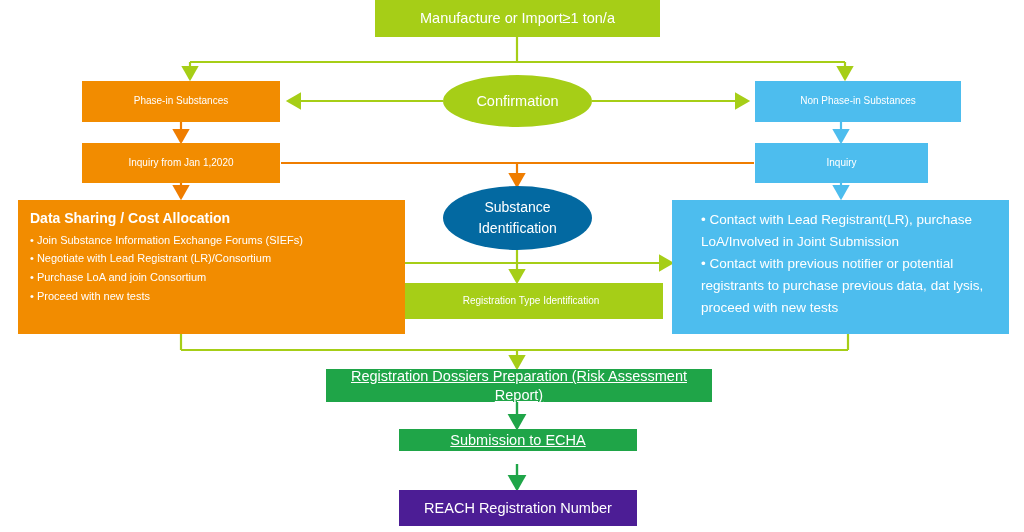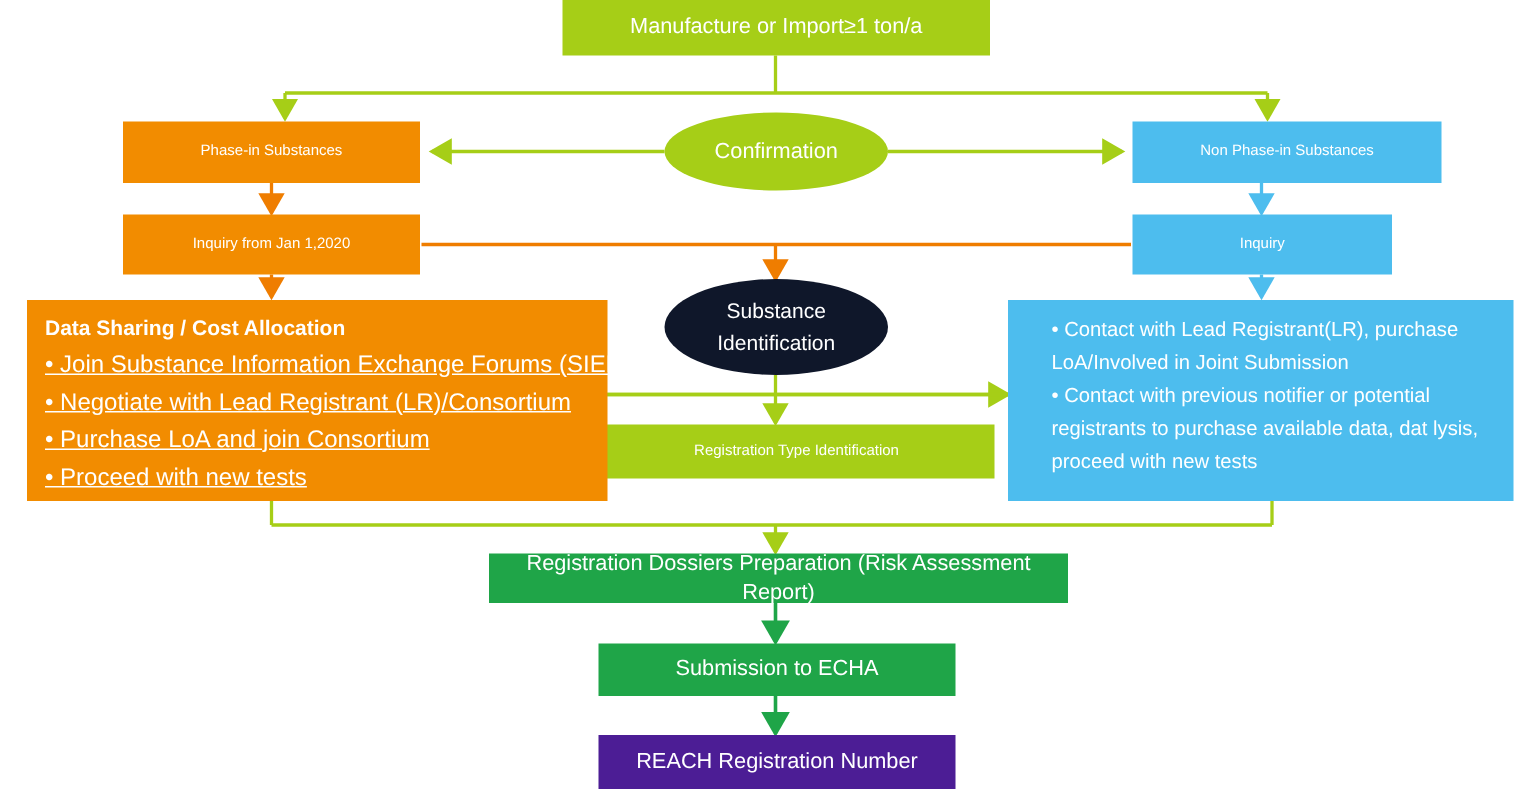--- a/index.html
+++ b/index.html
@@ -41,38 +41,37 @@
     flex-direction: column;
   }
   .node.listbox {
     display: block;
     text-align: left;
     padding: 10px 12px 10px 12px;
   }
   .n-green     { background: #A6CE17; }
   .n-green-2   { background: #A6CE17; }
   .n-orange    { background: #F28C00; }
-  .n-orange-d  { background: #0f172a; }
+  .n-orange-d  { background: #0369a1; }
   .n-blue      { background: #4DBDEE; }
-  .n-darkgreen { background: #1FA548; }
+  .n-darkgreen { background: #1FA548; text-decoration: underline; }
   .n-purple    { background: #4c1d95; }
 
   .lbl { display: block; }
   .list-title {
     font-weight: bold;
     font-size: 14px;
     margin: 0 0 6px 0;
     display: block;
   }
   .bullet-line {
     display: block;
-    font-size: 16px;
+    font-size: 11px;
     margin: 0 0 5px 0;
     white-space: nowrap;
-    text-decoration: underline;
   }
   .para-line {
     display: block;
     font-size: 13.5px;
     margin: 0 0 5px 17px;
     white-space: nowrap;
   }
   .fs15 { font-size: 14.5px; }
   .fs14 { font-size: 10px; }
   .ell-line { display: block; font-size: 14px; margin: 2px 0; }
@@ -180,29 +179,29 @@
     <span class="bullet-line">• Join Substance Information Exchange Forums (SIEFs)</span>
     <span class="bullet-line">• Negotiate with Lead Registrant (LR)/Consortium</span>
     <span class="bullet-line">• Purchase LoA and join Consortium</span>
     <span class="bullet-line">• Proceed with new tests</span>
   </div>
 
   <div class="node listbox n-blue" style="left:672px; top:200px; width:337px; height:134px; padding-top:12px;">
     <span class="para-line">• Contact with Lead Registrant(LR), purchase</span>
     <span class="para-line">LoA/Involved in Joint Submission</span>
     <span class="para-line">• Contact with previous notifier or potential</span>
-    <span class="para-line">registrants to purchase available data, dat lysis,</span>
+    <span class="para-line">registrants to purchase previous data, dat lysis,</span>
     <span class="para-line">proceed with new tests</span>
   </div>
 
   <div class="node n-darkgreen fs15" style="left:326px; top:369px; width:386px; height:33px;">
     <span class="lbl">Registration Dossiers Preparation (Risk Assessment Report)</span>
   </div>
 
-  <div class="node n-darkgreen fs15" style="left:399px; top:429px; width:238px; height:35px;">
+  <div class="node n-darkgreen fs15" style="left:399px; top:429px; width:238px; height:22px;">
     <span class="lbl">Submission to ECHA</span>
   </div>
 
   <div class="node n-purple fs15" style="left:399px; top:490px; width:238px; height:36px;">
     <span class="lbl">REACH Registration Number</span>
   </div>
 
 </div>
 
 </body></html>

